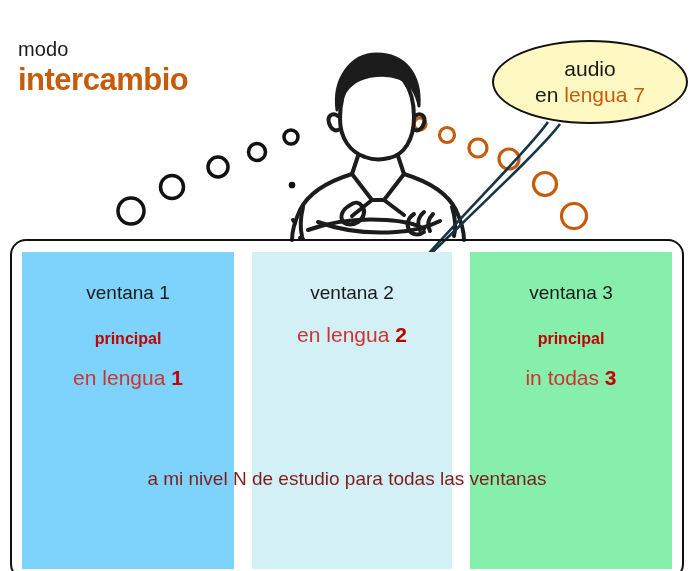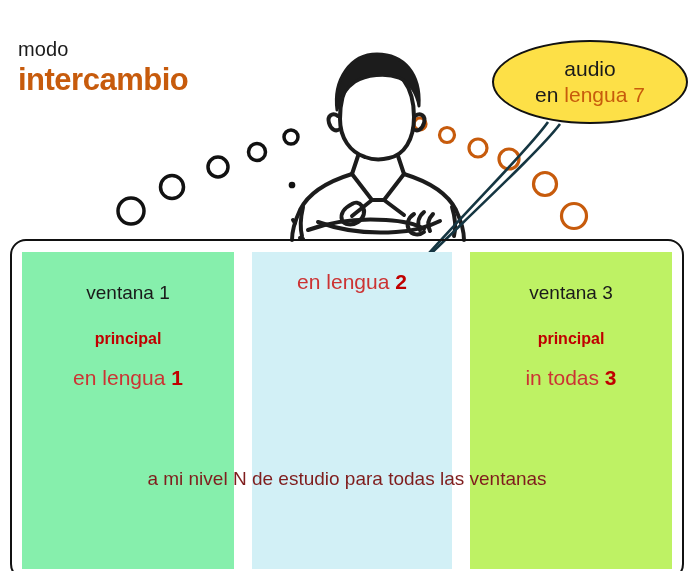--- a/index.html
+++ b/index.html
@@ -57,21 +57,21 @@
 
   
   #speech-bubble {
     position: absolute;
     left: 492px;
     top: 16px;
     width: 196px;
     height: 84px;
     border: 2.5px solid #111111;
     border-radius: 50% / 50%;
-    background: #fde047;
+    background: #fef9c3;
     box-sizing: border-box;
     display: flex;
     flex-direction: column;
     align-items: center;
     justify-content: center;
   }
   .bubble-line {
     font-size: 21px;
     color: #1a1a1a;
     line-height: 1.22;
@@ -91,23 +91,23 @@
     background: transparent;
     box-sizing: border-box;
   }
 
   .column {
     position: absolute;
     top: 228px;
     height: 317px;
     text-align: center;
   }
-  #col-1 { left: 22px;  width: 212px; background: #86efac; }
+  #col-1 { left: 22px;  width: 212px; background: #7dd3fc; }
   #col-2 { left: 252px; width: 200px; background: #D2F0F6; }
-  #col-3 { left: 470px; width: 202px; background: #bef264; }
+  #col-3 { left: 470px; width: 202px; background: #86efac; }
 
   .col-head {
     margin-top: 30px;
     font-size: 19px;
     color: #1a1a1a;
     line-height: 1.2;
   }
   .col-role {
     margin-top: 24px;
     font-size: 16px;
@@ -221,20 +221,21 @@
 
   <div id="main-panel"></div>
 
   <div class="column" id="col-1">
     <div class="col-head">ventana 1</div>
     <div class="col-role role-dark">principal</div>
     <div class="col-lang lang-soft"><span>en lengua </span><span class="num lang-num-dark">1</span></div>
   </div>
 
   <div class="column" id="col-2">
+    <div class="col-head">ventana 2</div>
     <div class="col-lang lang-soft"><span>en lengua </span><span class="num lang-num-dark">2</span></div>
   </div>
 
   <div class="column" id="col-3">
     <div class="col-head">ventana 3</div>
     <div class="col-role role-dark">principal</div>
     <div class="col-lang lang-soft"><span>in todas </span><span class="num lang-num-dark">3</span></div>
   </div>
 
   <div id="footer-note">a mi nivel N de estudio para todas las ventanas</div>

